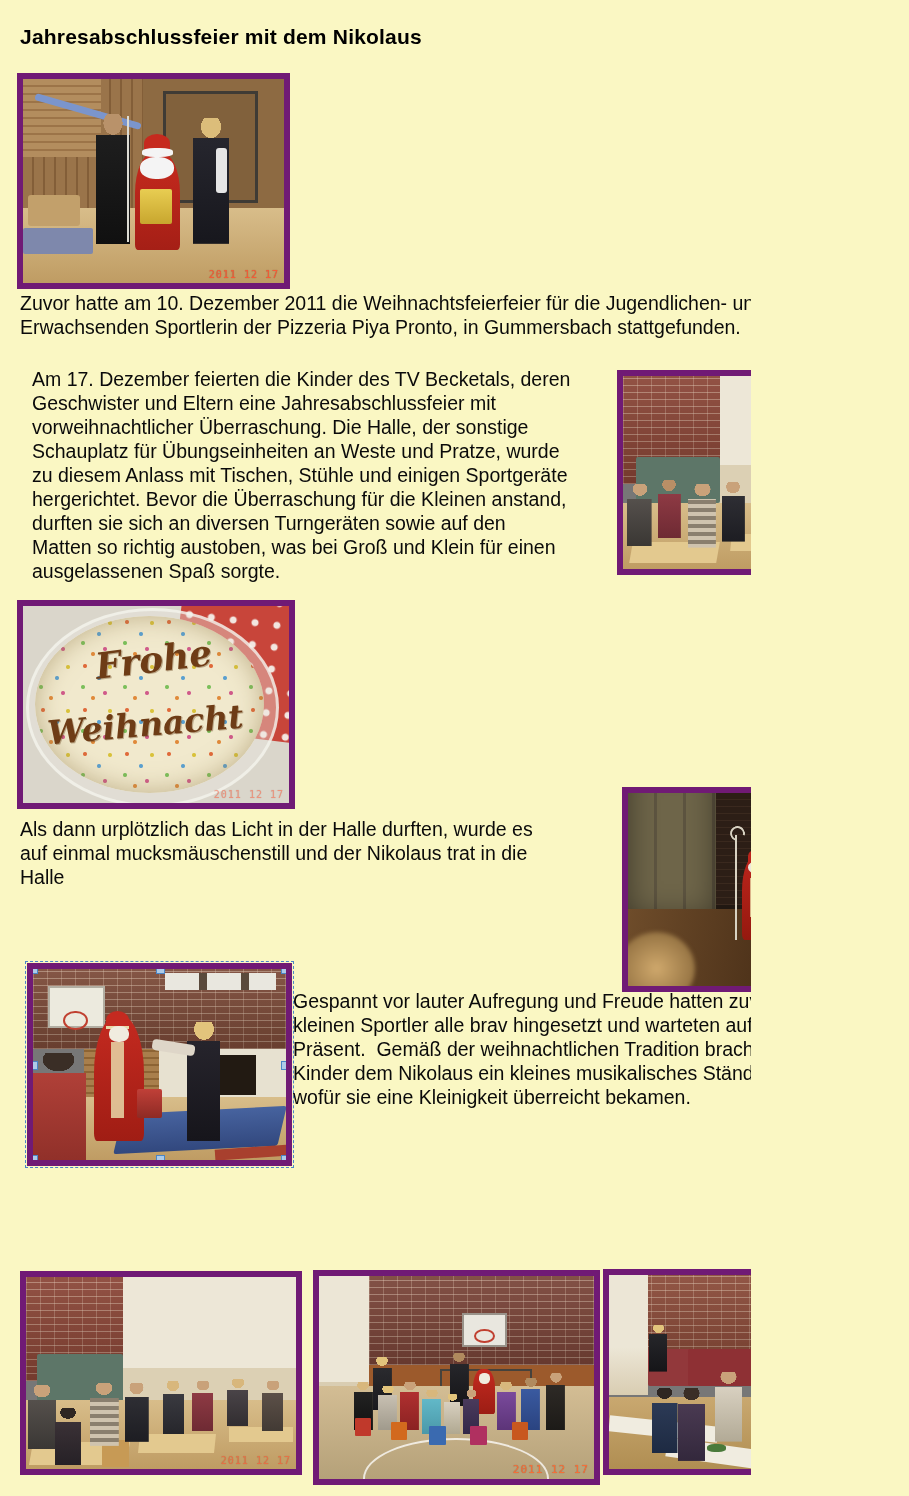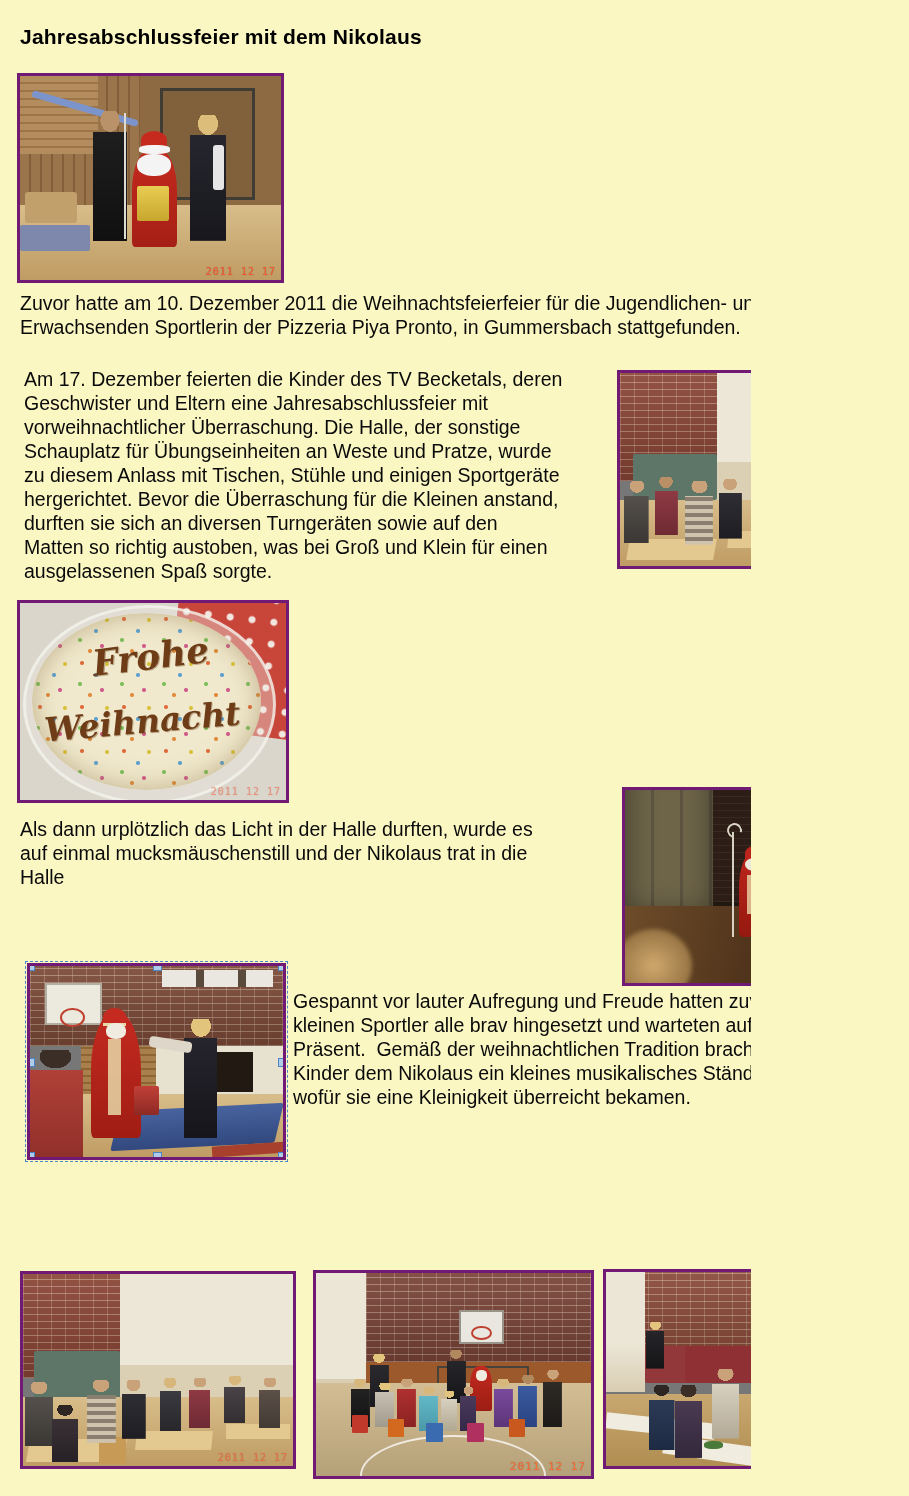--- a/index.html
+++ b/index.html
@@ -1,20 +1,20 @@
 <!DOCTYPE html>
 <html lang="de"><head>
 <meta charset="utf-8">
 <style>
   html,body{margin:0;padding:0}
   body{background:#faf7c3;font-family:"Liberation Sans","DejaVu Sans",sans-serif}
   #page{position:relative;width:751px;height:1496px;background:#faf7c3;overflow:hidden}
   .title{position:absolute;left:20px;top:25px;margin:0;font-size:21px;font-weight:bold;color:#000;letter-spacing:.2px}
   .para{position:absolute;font-size:19.5px;line-height:24px;color:#0a0a0a;white-space:pre}
-  .ph{position:absolute;overflow:hidden;border:3px solid #701a75;background:#777}
+  .ph{position:absolute;overflow:hidden;border:6px solid #701a75;background:#777}
   .b{position:absolute}
   .person{position:absolute;background-repeat:no-repeat}
   .brick{background-color:#8a4536;background-image:linear-gradient(rgba(255,255,255,.07),rgba(0,0,0,.16)),repeating-linear-gradient(0deg,rgba(226,202,180,.45) 0 1px,transparent 1px 7px),repeating-linear-gradient(90deg,rgba(226,202,180,.3) 0 1px,transparent 1px 14px)}
   .cream{background:linear-gradient(#ede7d7 0 62%,#dcd0b4 62% 100%)}
   .floor{background:linear-gradient(#d8bd8a,#bf9c63)}
   .ts{position:absolute;right:5px;bottom:3px;color:#ff5330;font-family:"DejaVu Sans Mono",monospace;font-size:10px;letter-spacing:1px;opacity:.9;text-shadow:0 0 1px rgba(80,0,0,.5)}
   .cakeword{position:absolute;color:#6e3c16;font-weight:bold;font-style:italic;text-shadow:1px 1px 0 rgba(90,50,10,.35);font-family:"DejaVu Serif",serif}
   .sel{outline:1px dashed #4a86c8;outline-offset:1px}
   .handle{position:absolute;width:7px;height:7px;background:#aecbe8;border:1px solid #4a86c8;z-index:5}
 </style>
@@ -43,21 +43,21 @@
     <div class="b" style="left:45%;top:38%;width:13%;height:11%;background:#f4f4f4;border-radius:46%"></div>
     <div class="b" style="left:45%;top:54%;width:12%;height:17%;background:linear-gradient(#e8cd52,#c8a62e);border-radius:2px"></div>
     <div class="b" style="left:40%;top:18%;width:2px;height:62%;background:#dddcd4"></div>
     <span class="ts">2011 12 17</span>
   </div>
 
 
   <div class="para" style="left:20px;top:291px">Zuvor hatte am 10. Dezember 2011 die Weihnachtsfeierfeier für die Jugendlichen- und
 Erwachsenden Sportlerin der Pizzeria Piya Pronto, in Gummersbach stattgefunden.</div>
 
-  <div class="para" style="left:24px;top:367px">Am 17. Dezember feierten die Kinder des TV Becketals, deren
+  <div class="para" style="left:32px;top:367px">Am 17. Dezember feierten die Kinder des TV Becketals, deren
 Geschwister und Eltern eine Jahresabschlussfeier mit
 vorweihnachtlicher Überraschung. Die Halle, der sonstige
 Schauplatz für Übungseinheiten an Weste und Pratze, wurde
 zu diesem Anlass mit Tischen, Stühle und einigen Sportgeräte
 hergerichtet. Bevor die Überraschung für die Kleinen anstand,
 durften sie sich an diversen Turngeräten sowie auf den
 Matten so richtig austoben, was bei Groß und Klein für einen
 ausgelassenen Spaß sorgte.</div>
 
   <div class="ph" style="left:617px;top:370px;width:256px;height:193px">

